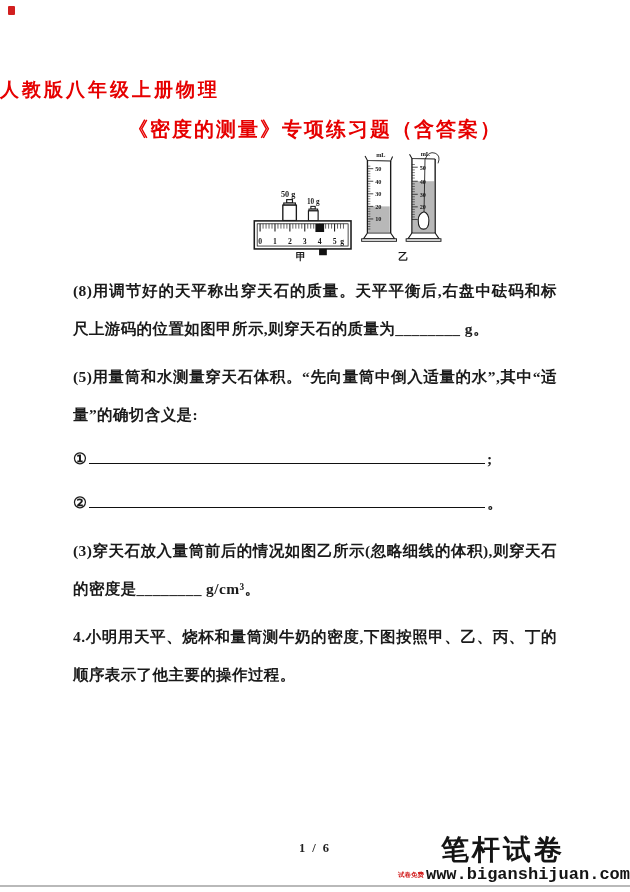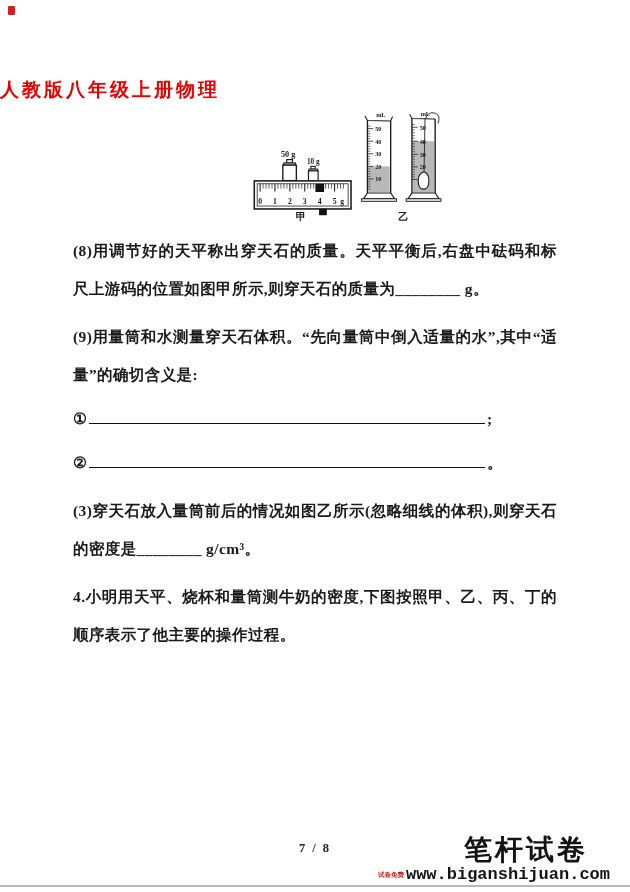--- a/index.html
+++ b/index.html
@@ -63,22 +63,22 @@
   .page-indicator {
     position:absolute;
     left:0; right:0; bottom:36px;
     text-align:center;
     font-size:12.5px; font-weight:700;
     letter-spacing:2px;
     color:#222;
   }
   .watermark {
     position:absolute;
-    right:20px; bottom:8px;
-    text-align:right;
+    right:0; bottom:8px;
+    text-align:center;
   }
   .brand-name {
     font-family:"Liberation Sans","DejaVu Sans",sans-serif;
     font-weight:900; font-size:28px;
     letter-spacing:3px; color:#141414;
     line-height:30px;
     padding-right:22px;
   }
   .brand-url-row {
     display:flex; align-items:flex-end; justify-content:flex-end;
@@ -102,20 +102,21 @@
   svg text { font-family:"Liberation Serif","DejaVu Serif",serif; fill:#1a1a1a; }
 </style>
 </head>
 <body>
 
 <div class="page">
 
   <div class="corner-mark"></div>
 
   <div class="doc-title1">人教版八年级上册物理</div>
+  <div class="doc-title2">《密度的测量》专项练习题（含答案）</div>
 
   <div class="content">
 
 
     <div class="figure-wrap">
       <svg width="310" height="118" viewBox="0 0 305 122">
 
         <g>
           <text x="72" y="55" font-size="8.5" font-weight="bold" text-anchor="middle">50 g</text>
 
@@ -221,39 +222,39 @@
 
           <path d="M212.5 70 L213.5 16 Q217 7 224 9.5 Q230 12 227 20" stroke="#1a1a1a" stroke-width="0.9" fill="none"></path>
 
           <path d="M212.5 70 q5 2 5 9 q0 9 -5.5 9 q-5.5 0 -5.5 -9 q0 -7 6 -9 Z" fill="#ffffff" stroke="#1a1a1a" stroke-width="1.1"></path>
           <text x="191" y="120" font-size="10.5" font-weight="bold" text-anchor="middle">乙</text>
         </g>
       </svg>
     </div>
 
     <p class="para">(8)用调节好的天平称出穿天石的质量。天平平衡后,右盘中砝码和标尺上游码的位置如图甲所示,则穿天石的质量为________ g。</p>
-    <p class="para">(9)用量筒和水测量穿天石体积。“先向量筒中倒入适量的水”,其中“适量”的确切含义是:</p>
+    <p class="para">(5)用量筒和水测量穿天石体积。“先向量筒中倒入适量的水”,其中“适量”的确切含义是:</p>
 
     <div class="blank-row">
       <span>①</span>
         <span class="blank-rule"></span>
         <span>;</span>
     </div>
 
     <div class="blank-row">
       <span>②</span>
         <span class="blank-rule"></span>
         <span>。</span>
     </div>
 
     <p class="para">(3)穿天石放入量筒前后的情况如图乙所示(忽略细线的体积),则穿天石的密度是________ g/cm³。</p>
     <p class="para">4.小明用天平、烧杯和量筒测牛奶的密度,下图按照甲、乙、丙、丁的顺序表示了他主要的操作过程。</p>
   </div>
 
-  <div class="page-indicator">7 / 8</div>
+  <div class="page-indicator">1 / 6</div>
 
   <div class="watermark">
     <div class="brand-name">笔杆试卷</div>
     <div class="brand-url-row">
       <span class="brand-stamp">试卷免费</span>
       <span class="brand-url">www.biganshijuan.com</span>
     </div>
   </div>
 
   <div class="bottom-edge"></div>

